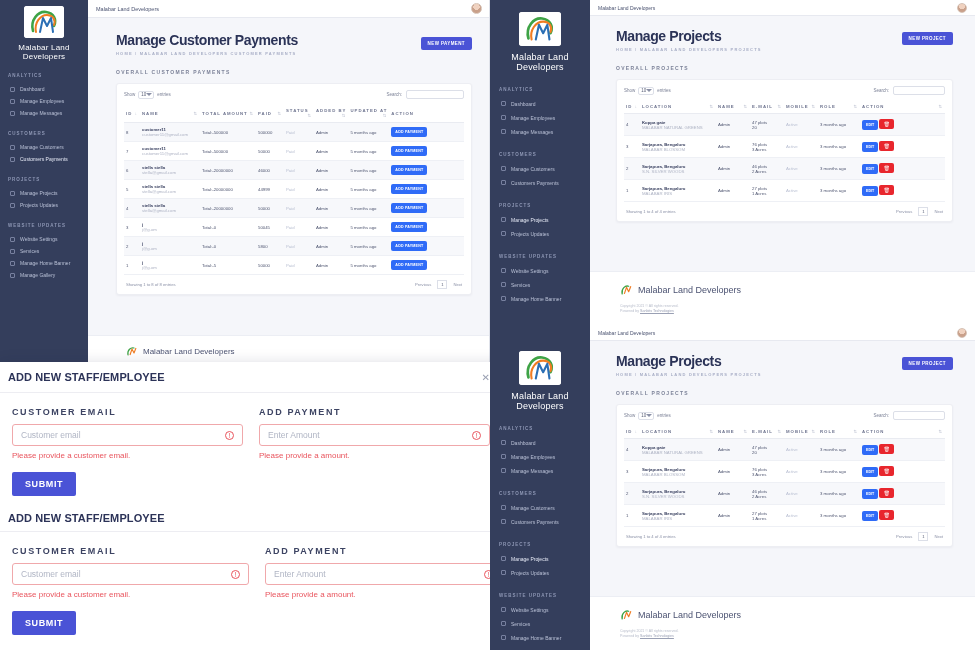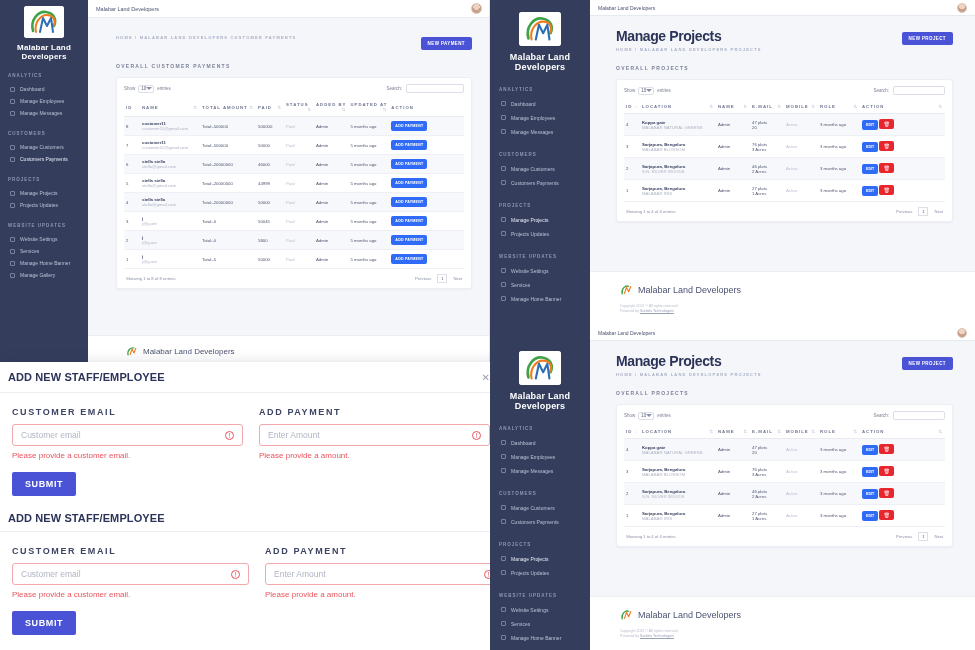--- a/index.html
+++ b/index.html
@@ -17,21 +17,21 @@
   .sidebar {
     position:absolute; left:0; top:0; bottom:0;
     background:#343e5c; color:#fff;
   }
   .brand { text-align:center; padding-top:8px; }
   .brand-logo {
     background:#fff; border-radius:3px; display:inline-block;
     position:relative; overflow:hidden;
   }
   .brand-name {
-    font-weight:bold; color:#fff; line-height:1.15; margin-top:4px;
+    font-weight:normal; color:#fff; line-height:1.15; margin-top:4px;
     letter-spacing:.2px;
   }
   .nav-group-title {
     color:#8e97b5; font-weight:bold; letter-spacing:1px;
   }
   .nav-item {
     display:flex; align-items:center; gap:5px; color:#b9c0d6;
     white-space:nowrap;
   }
   .nav-item.active { color:#e6eaf6; }
@@ -222,20 +222,21 @@
     </div>
 
     <div class="topbar" style="left:88px; height:18px; padding:0 8px;">
       <span class="topbar-title" style="font-size:5.5px;">Malabar Land Developers</span>
       <span class="avatar" style="width:11px;height:11px;"></span>
     </div>
 
     <div class="content" style="left:88px; top:18px; height:352px; padding:14px 18px 0 28px;">
       <div style="display:flex; align-items:flex-start; justify-content:space-between;">
         <div>
+          <div class="page-title" style="font-size:14px;">Manage Customer Payments</div>
           <div class="breadcrumb" style="font-size:4px; margin-top:3px;">HOME / MALABAR LAND DEVELOPERS CUSTOMER PAYMENTS</div>
         </div>
         <button class="btn-primary" style="font-size:4.5px; padding:4px 7px; margin-top:5px;">NEW PAYMENT</button>
       </div>
 
       <div class="section-label" style="font-size:5px; margin-top:13px;">OVERALL CUSTOMER PAYMENTS</div>
 
       <div class="card" style="margin-top:8px; padding:6px 7px 0 7px;">
         <div class="tbl-toolbar" style="font-size:4.5px; padding-bottom:5px;">
           <div class="show-entries">

